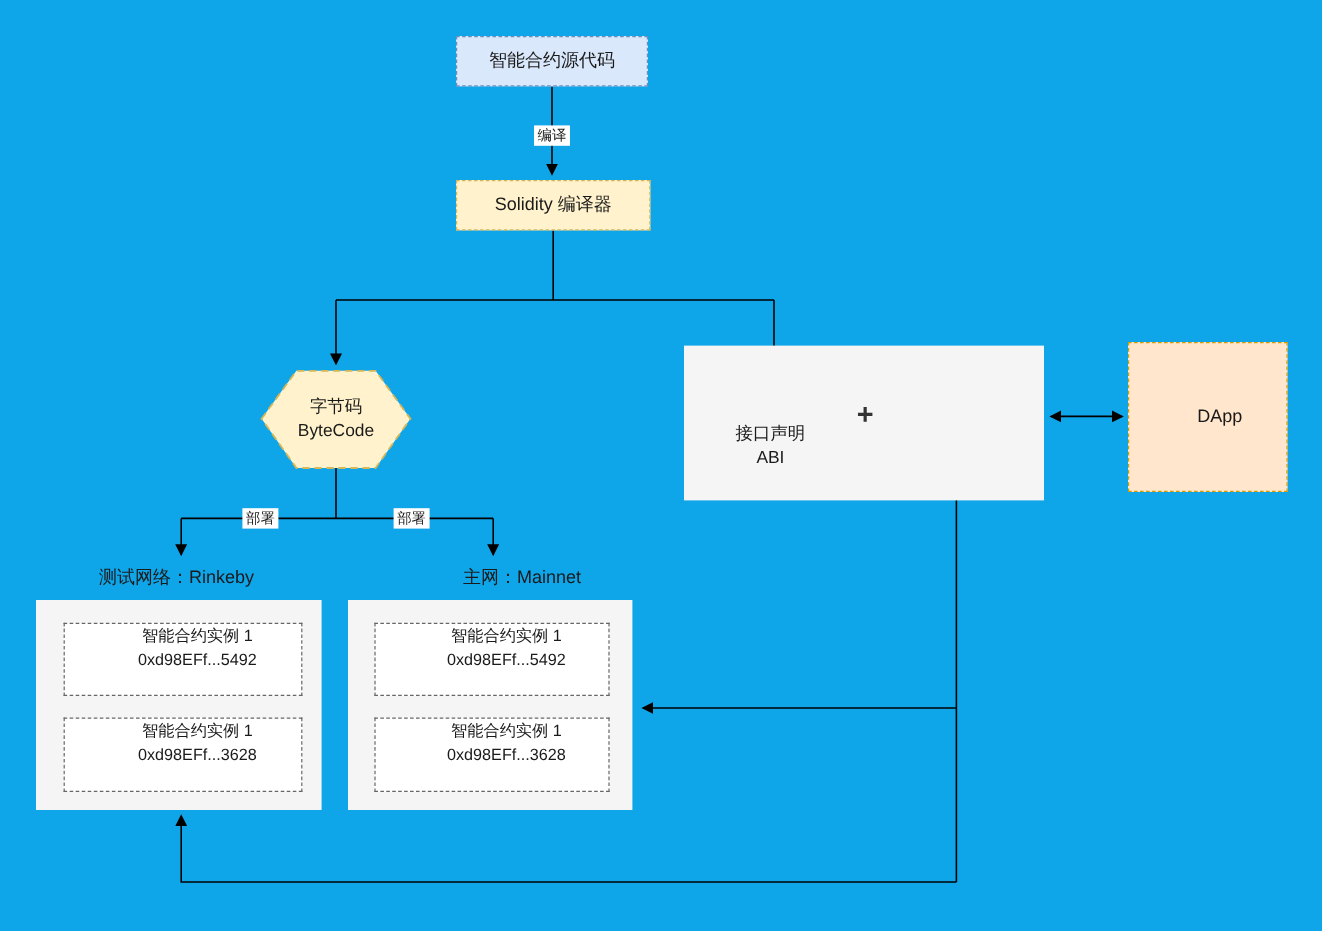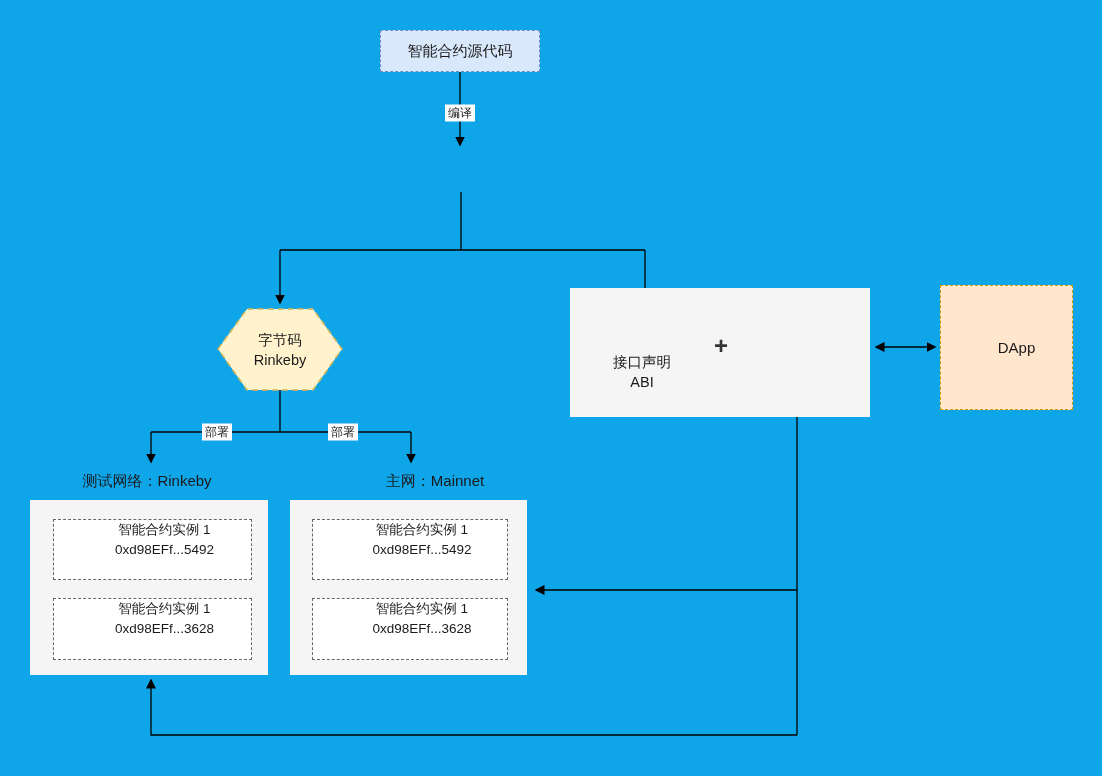--- a/index.html
+++ b/index.html
@@ -108,29 +108,32 @@
   </svg>
 
   <div class="gray-container" style="left:570px; top:288px; width:300px; height:129px;"></div>
   <div class="gray-container" style="left:30px; top:500px; width:238px; height:175px;"></div>
   <div class="gray-container" style="left:290px; top:500px; width:237px; height:175px;"></div>
 
   <div class="node blue" style="left:380px; top:30px; width:160px; height:42px;">
     <span>智能合约源代码</span>
   </div>
 
+  <div class="node yellow" style="left:380px; top:150px; width:162px; height:42px;">
+    <span>Solidity 编译器</span>
+  </div>
 
 
   <div class="node orange" style="left:940px; top:285px; width:133px; height:125px;">
     <span>DApp</span>
   </div>
 
   <div class="hex-label" style="left:280px; top:350px;">
     <div>字节码</div>
-    <div>Rinkeby</div>
+    <div>ByteCode</div>
   </div>
   <div class="hex-label" style="left:642px; top:348px;margin-top:24px;">
     <div>接口声明</div>
     <div>ABI</div>
   </div>
 
   <div class="plus" style="left:721px; top:346px;">+</div>
 
   <div class="edge-label" style="left:460px; top:113px;">编译</div>
   <div class="edge-label" style="left:217px; top:432px;">部署</div>

